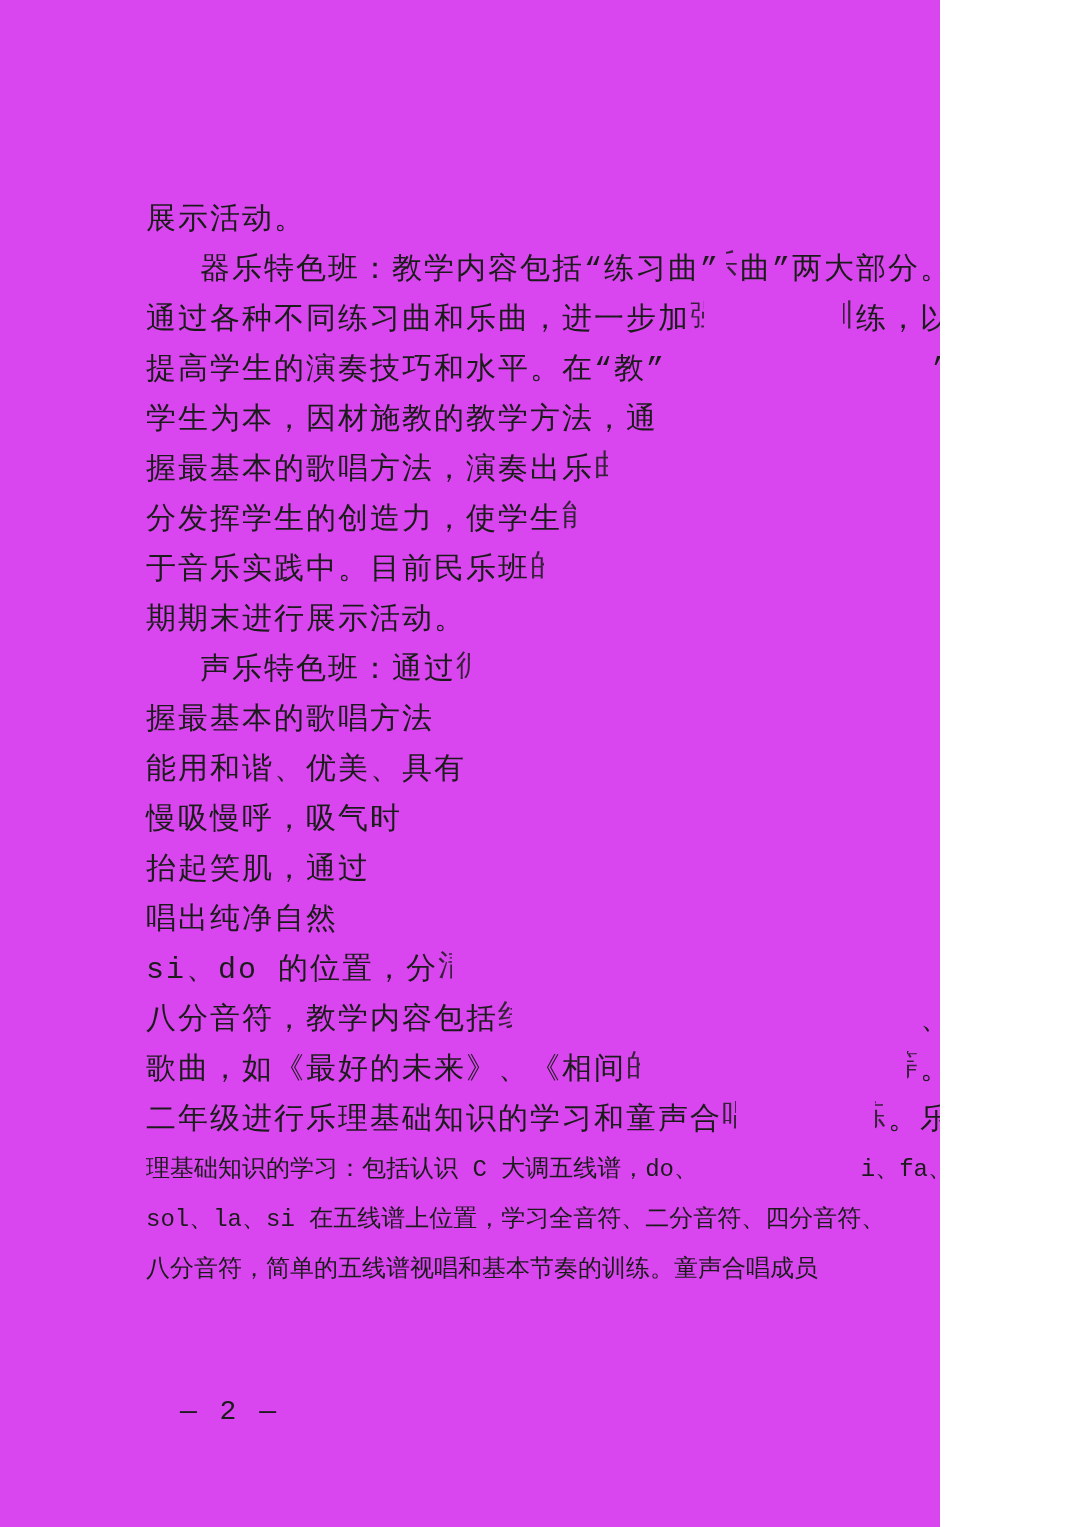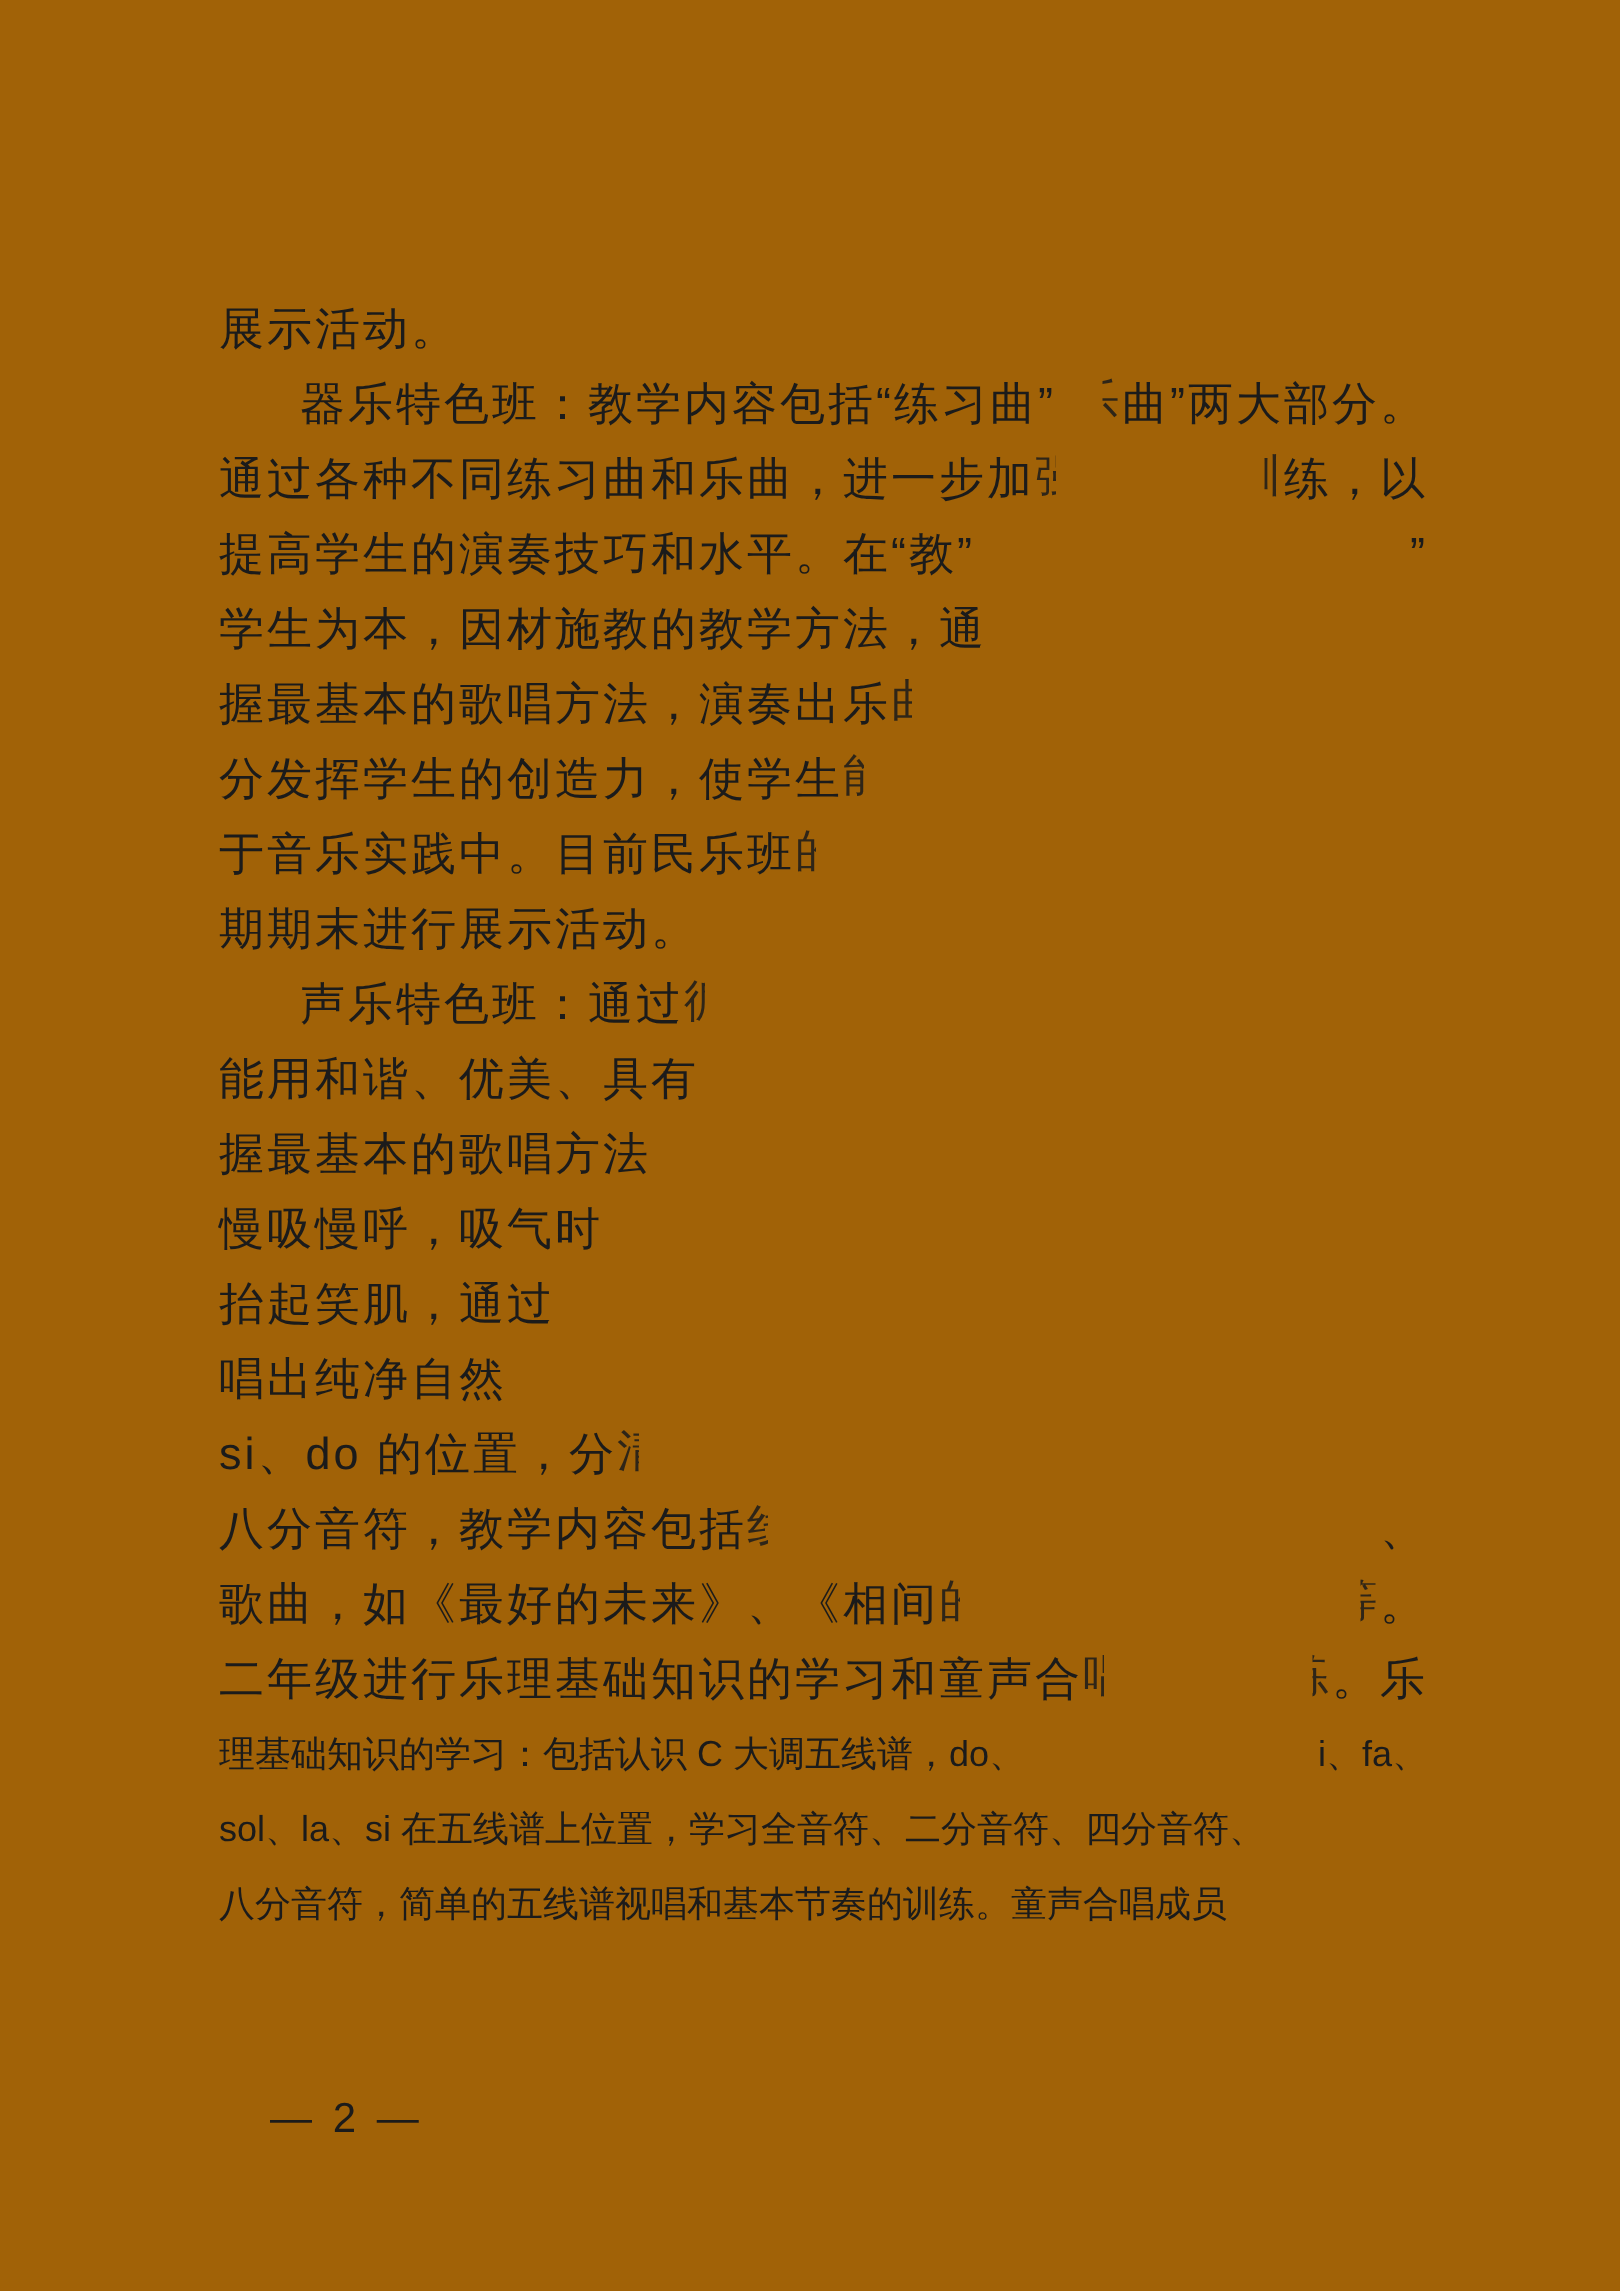--- a/index.html
+++ b/index.html
@@ -2,25 +2,25 @@
 <html><head>
 <meta charset="utf-8">
 <style>
   html, body {
     margin: 0;
     padding: 0;
     background: #ffffff;
   }
   .page {
     position: relative;
-    width: 1080px;
+    width: 940px;
     height: 1527px;
-    background: #a16207;
+    background: #d946ef;
     overflow: hidden;
-    font-family: Liberation Sans, sans-serif;
+    font-family: Liberation Mono, monospace;
     color: #1b1b1b;
   }
   .doc {
     position: absolute;
     left: 146px;
     top: 195px;
     width: 806px;
   }
   .line {
     display: flex;
@@ -108,26 +108,26 @@
       <span class="seg"><span>期期末进行展示活动。</span><span class="frag"></span></span>
       <span class="seg"><span class="frag frag-r"></span><span></span></span>
     </div>
 
     <div class="line indent">
       <span class="seg"><span>声乐特色班：通过</span><span class="frag">循</span></span>
       <span class="seg"><span class="frag frag-r"></span><span></span></span>
     </div>
 
     <div class="line">
-      <span class="seg"><span>能用和谐、优美、具有</span><span class="frag"></span></span>
+      <span class="seg"><span>握最基本的歌唱方法</span><span class="frag"></span></span>
       <span class="seg"><span class="frag frag-r"></span><span></span></span>
     </div>
 
     <div class="line">
-      <span class="seg"><span>握最基本的歌唱方法</span><span class="frag"></span></span>
+      <span class="seg"><span>能用和谐、优美、具有</span><span class="frag"></span></span>
       <span class="seg"><span class="frag frag-r"></span><span></span></span>
     </div>
 
     <div class="line">
       <span class="seg"><span>慢吸慢呼，吸气时</span><span class="frag"></span></span>
       <span class="seg"><span class="frag frag-r"></span><span></span></span>
     </div>
 
     <div class="line">
       <span class="seg"><span>抬起笑肌，通过</span><span class="frag"></span></span>

